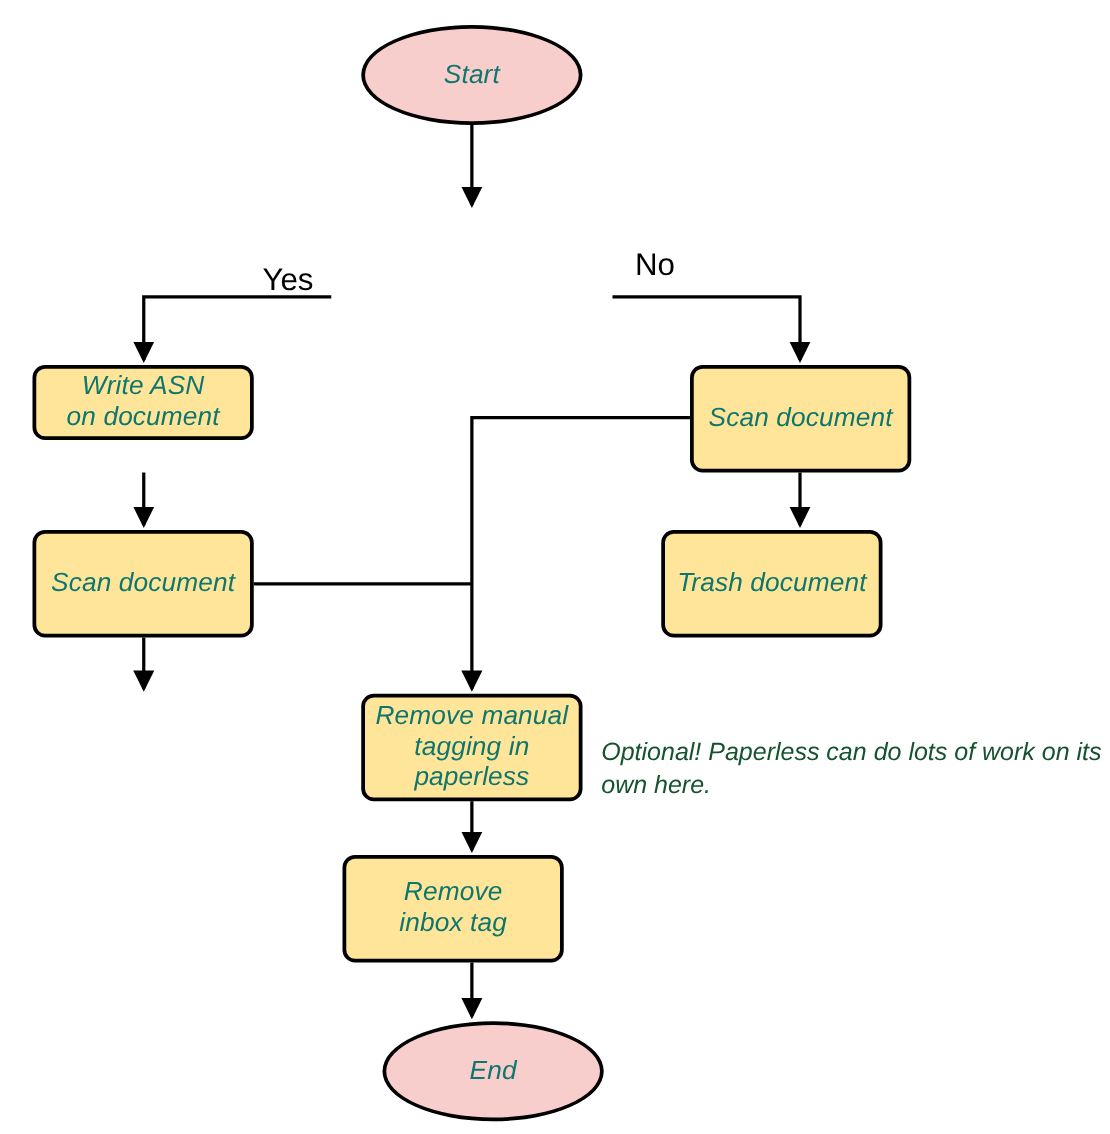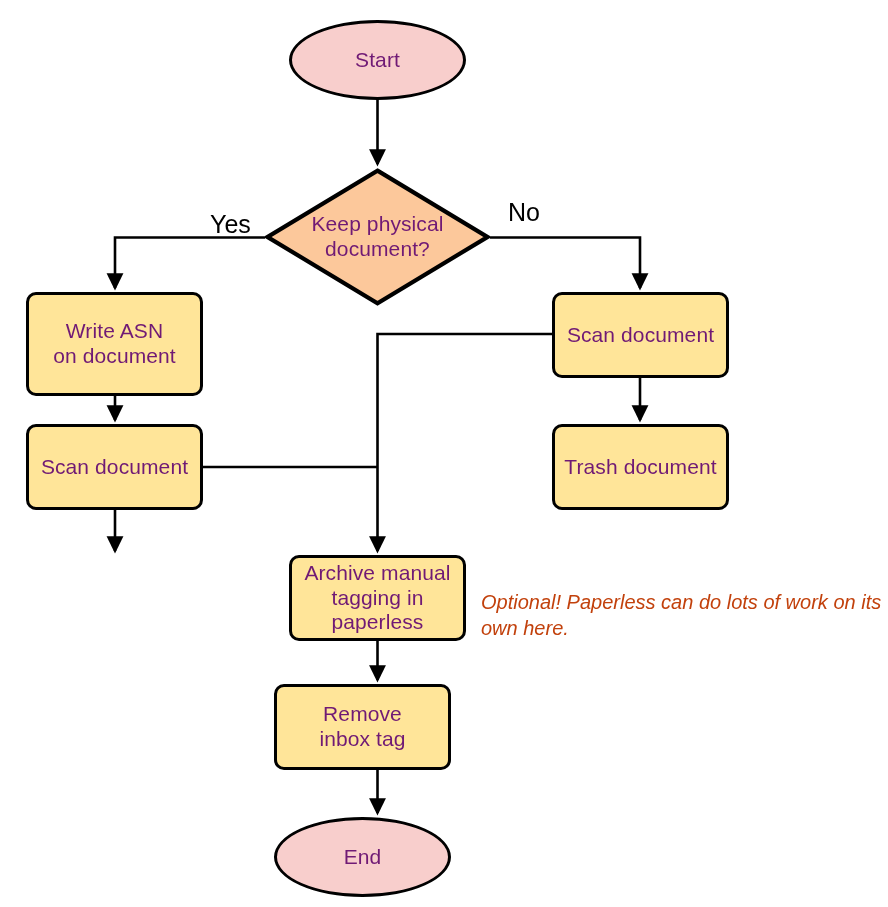--- a/index.html
+++ b/index.html
@@ -24,22 +24,23 @@
     width: 888px;
     height: 907px;
   }
   .node {
     position: absolute;
     box-sizing: border-box;
     display: flex;
     align-items: center;
     justify-content: center;
     text-align: center;
-    color: #701a75;
+    color: #0f766e;
     z-index: 2;
+    font-style: italic;
   }
   .node .label {
     display: block;
     line-height: 1.18;
     white-space: pre-line;
     font-size: 21px;
     letter-spacing: 0.1px;
   }
   .node-terminator {
     border: 3.5px solid #000000;
@@ -67,21 +68,21 @@
     font-size: 25px;
     color: #000000;
     z-index: 3;
     white-space: nowrap;
   }
   .annotation {
     position: absolute;
     font-style: italic;
     font-size: 20px;
     line-height: 1.32;
-    color: #c2410c;
+    color: #14532d;
     z-index: 3;
   }
 </style>
 </head>
 <body>
 
 <div id="canvas">
 
   <svg id="edges" viewBox="0 0 888 907" width="888" height="907" xmlns="http://www.w3.org/2000/svg">
     <defs>
@@ -111,58 +112,51 @@
       <path d="M 377.5 641 L 377.5 680" marker-end="url(#arrow)"></path>
 
       <path d="M 377.5 770 L 377.5 813" marker-end="url(#arrow)"></path>
     </g>
   </svg>
 
   <div class="node node-terminator" style="left:289px; top:20px; width:177px; height:80px; background:#f8cecc;">
     <span class="label">Start</span>
   </div>
 
-  <div class="node node-decision" style="left:265px; top:168px; width:225px; height:138px;">
-    <svg class="diamond-svg" width="225" height="138" viewBox="0 0 225 138" xmlns="http://www.w3.org/2000/svg">
-      <polygon points="112.5,2.6 222.4,69 112.5,135.4 2.6,69" fill="#fcc89b" stroke="#000000" stroke-width="4.2" stroke-linejoin="miter"></polygon>
-    </svg>
-    <span class="label">Keep physical
-document?</span>
-  </div>
 
-  <div class="node node-process" style="left:26px; top:292px; width:177px; height:104px; background:#ffe599;">
+  <div class="node node-process" style="left:26px; top:292px; width:177px; height:60px; background:#ffe599;">
     <span class="label">Write ASN
 on document</span>
   </div>
 
   <div class="node node-process" style="left:26px; top:424px; width:177px; height:86px; background:#ffe599;">
     <span class="label">Scan document</span>
   </div>
 
 
   <div class="node node-process" style="left:552px; top:292px; width:177px; height:86px; background:#ffe599;">
     <span class="label">Scan document</span>
   </div>
 
-  <div class="node node-process" style="left:552px; top:424px; width:177px; height:86px; background:#ffe599;">
+  <div class="node node-process" style="left:529px; top:424px; width:177px; height:86px; background:#ffe599;">
     <span class="label">Trash document</span>
   </div>
 
   <div class="node node-process" style="left:289px; top:555px; width:177px; height:86px; background:#ffe599;">
-    <span class="label">Archive manual
+    <span class="label">Remove manual
 tagging in
 paperless</span>
   </div>
 
   <div class="node node-process" style="left:274px; top:684px; width:177px; height:86px; background:#ffe599;">
     <span class="label">Remove
 inbox tag</span>
   </div>
 
-  <div class="node node-terminator" style="left:274px; top:817px; width:177px; height:80px; background:#f8cecc;justify-content:center;">
+  <div class="node node-terminator" style="left:306px; top:817px; width:177px; height:80px; background:#f8cecc;justify-content:center;">
     <span class="label">End</span>
   </div>
 
   <div class="edge-label" style="left:210px; top:210px;">Yes</div>
   <div class="edge-label" style="left:508px; top:198px;">No</div>
 
   <div class="annotation" style="left:481px; top:589px; width:404px;">Optional! Paperless can do lots of work on its own here.</div>
 
 </div>
 

